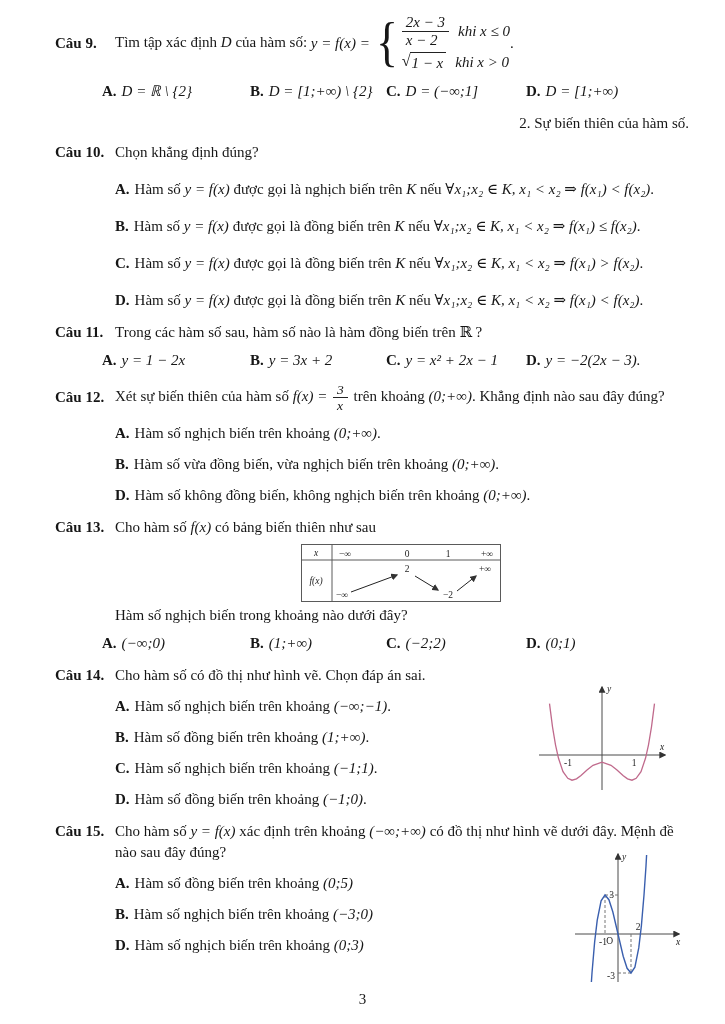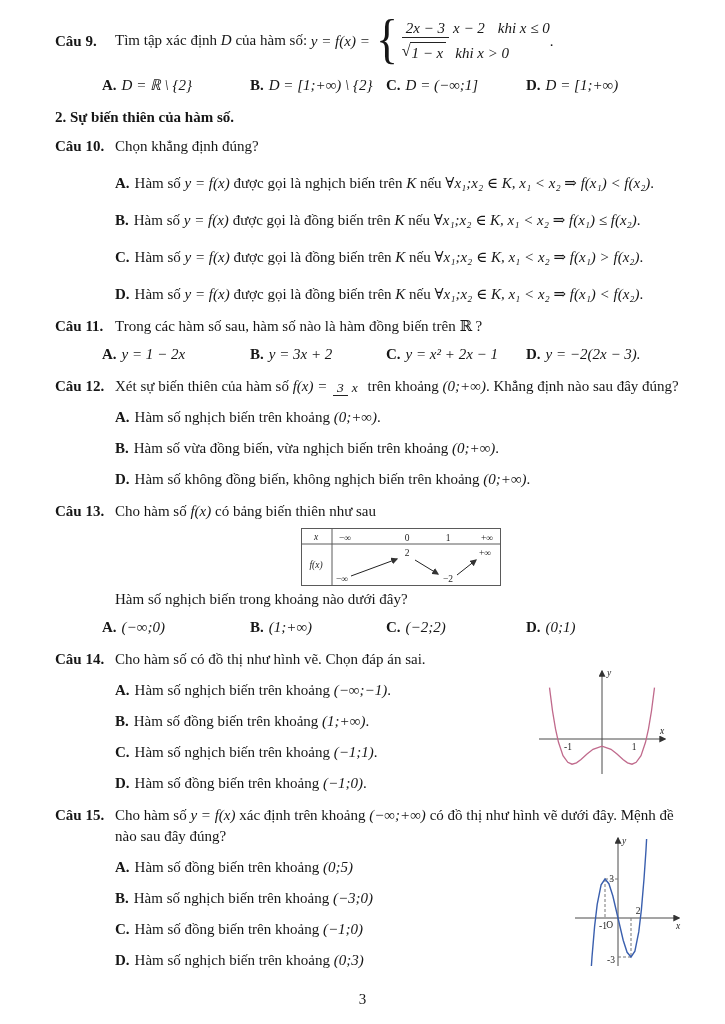--- a/index.html
+++ b/index.html
@@ -26,27 +26,27 @@
   .mi { font-style:italic; }
   .okey { font-weight:700; margin-right:5px; }
   .optrow4 {
     display:grid;
     grid-template-columns:148px 136px 140px 1fr;
     margin:7px 0 0 47px;
     white-space:nowrap;
   }
   .opt-line { margin:16px 0 0 60px; white-space:nowrap; }
   .opt-line.sp { margin-top:10px; }
-  .heading { text-align:left; font-weight:700; margin:2px 0 8px 0; }
+  .heading { text-align:right; font-weight:400; margin:2px 0 8px 0; }
   
   .pw { display:inline-flex; align-items:center; vertical-align:middle; }
   .brace { font-size:54px; font-weight:400; line-height:0.95; transform:scaleX(0.85); margin:0 2px 3px 4px; }
   .cases { display:inline-flex; flex-direction:column; gap:3px; }
   .crow { display:flex; align-items:center; gap:9px; }
-  .frac { display:inline-flex; flex-direction:row; text-align:left; line-height:1.12; font-style:italic; vertical-align:middle; }
+  .frac { display:inline-flex; flex-direction:column; text-align:left; line-height:1.12; font-style:italic; vertical-align:middle; }
   .frac .num { border-bottom:1px solid #222; padding:0 4px; }
   .frac .den { padding:0 4px; }
   .frac.small { font-size:13.5px; margin:0 2px; }
   .sqrt { display:inline-flex; align-items:flex-start; }
   .rad { font-style:normal; font-size:16px; line-height:1.15; }
   .radicand { border-top:1px solid #222; padding:0 3px 0 1px; font-style:italic; }
   
   .fig-table { margin:6px 0 3px 246px; display:block; }
   svg text { font-family:"Liberation Serif","DejaVu Serif",serif; font-size:9.5px; fill:#1d1d1d; }
   svg text.it { font-style:italic; }
@@ -206,21 +206,20 @@
 
   <section class="q">
     <div class="qhead">
       <span class="qlabel">Câu 15.</span>
       <span class="qstem"><span>Cho hàm số </span><span class="mi">y = f(x)</span><span> xác định trên khoảng </span><span class="mi">(−∞;+∞)</span><span> có đồ thị như hình vẽ dưới đây. Mệnh đề nào sau đây đúng?</span></span>
     </div>
     <div class="qbody">
       <div class="qopts">
         <div class="opt-line sp"><span class="okey">A.</span><span>Hàm số đồng biến trên khoảng </span><span class="mi">(0;5)</span></div>
         <div class="opt-line sp"><span class="okey">B.</span><span>Hàm số nghịch biến trên khoảng </span><span class="mi">(−3;0)</span></div>
-        <div class="opt-line sp"><span class="okey">C.</span><span>Hàm số đồng biến trên khoảng </span><span class="mi">(−1;0)</span></div>
         <div class="opt-line sp"><span class="okey">D.</span><span>Hàm số nghịch biến trên khoảng </span><span class="mi">(0;3)</span></div>
       </div>
       <svg class="qfig q15fig" width="112" height="138" viewBox="0 0 112 138">
         <line x1="2" y1="85" x2="106" y2="85" stroke="#4a4a4a" marker-end="url(#arr)"></line>
         <line x1="45" y1="133" x2="45" y2="5" stroke="#4a4a4a" marker-end="url(#arr)"></line>
         <text x="49" y="11" class="it">y</text>
         <text x="103" y="96" class="it">x</text>
         <text x="40" y="95" text-anchor="end">O</text>
         <text x="30" y="96" text-anchor="middle">-1</text>
         <text x="41" y="49" text-anchor="end">3</text>

